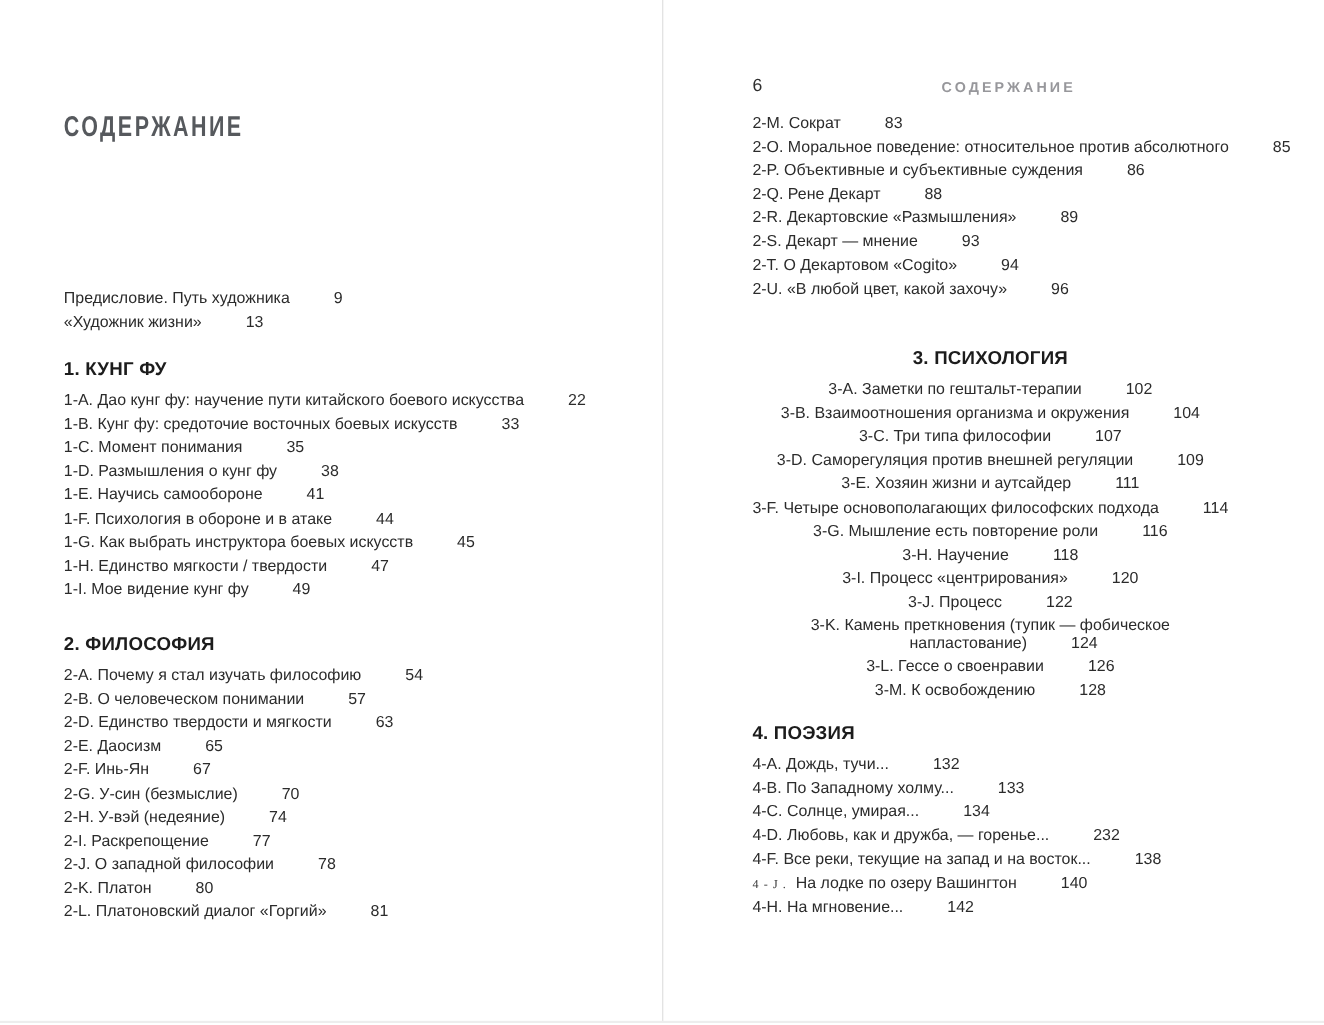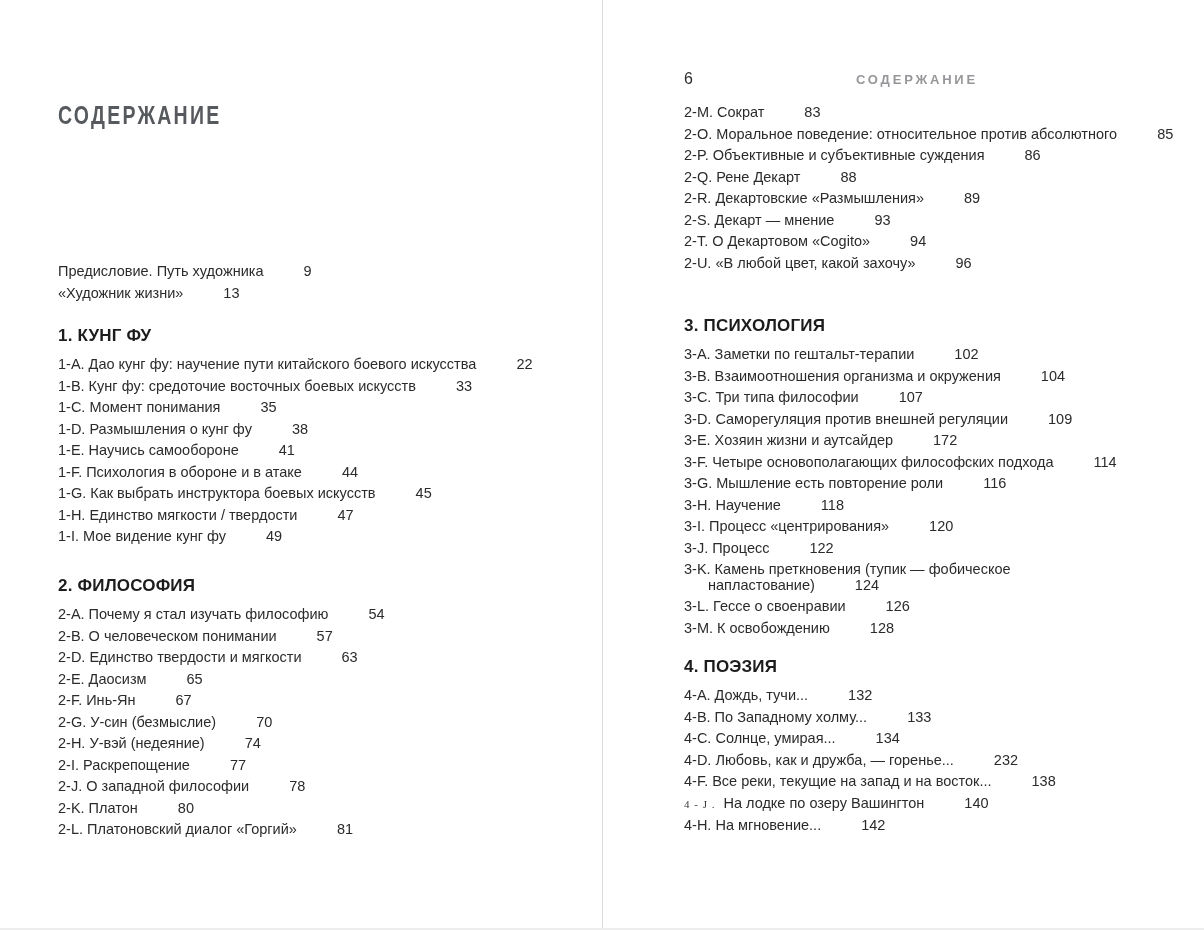--- a/index.html
+++ b/index.html
@@ -62,21 +62,21 @@
   }
 
   .block { position: absolute; }
   .page.left  .block { left: 58px; }
   .page.right .block { left: 82px; }
 
   #left-front  { top: 264px; }
   #left-sec-0  { top: 326px; }
   #left-sec-1  { top: 576px; }
   #right-sec-0 { top: 105px; }
-  #right-sec-1 { top: 316px; }
+  #right-sec-1 { top: 316px; text-align: center; }
   #right-sec-2 { top: 657px; }
 
   .sec-heading {
     margin: 0 0 11px 0;
     font-size: 17px;
     font-weight: bold;
     line-height: 20px;
     letter-spacing: 0.2px;
     color: #1c1c1c;
     white-space: nowrap;
@@ -221,21 +221,21 @@
         <div class="entry">
           <div class="line"><span class="etext">3-B. Взаимоотношения организма и окружения</span><span class="pnum">104</span></div>
         </div>
         <div class="entry">
           <div class="line"><span class="etext">3-C. Три типа философии</span><span class="pnum">107</span></div>
         </div>
         <div class="entry">
           <div class="line"><span class="etext">3-D. Саморегуляция против внешней регуляции</span><span class="pnum">109</span></div>
         </div>
         <div class="entry">
-          <div class="line"><span class="etext">3-E. Хозяин жизни и аутсайдер</span><span class="pnum">172</span></div>
+          <div class="line"><span class="etext">3-E. Хозяин жизни и аутсайдер</span><span class="pnum">111</span></div>
         </div>
         <div class="entry">
           <div class="line"><span class="etext">3-F. Четыре  основополагающих  философских подхода</span><span class="pnum">114</span></div>
         </div>
         <div class="entry">
           <div class="line"><span class="etext">3-G. Мышление есть повторение роли</span><span class="pnum">116</span></div>
         </div>
         <div class="entry">
           <div class="line"><span class="etext">3-H. Научение</span><span class="pnum">118</span></div>
         </div>

